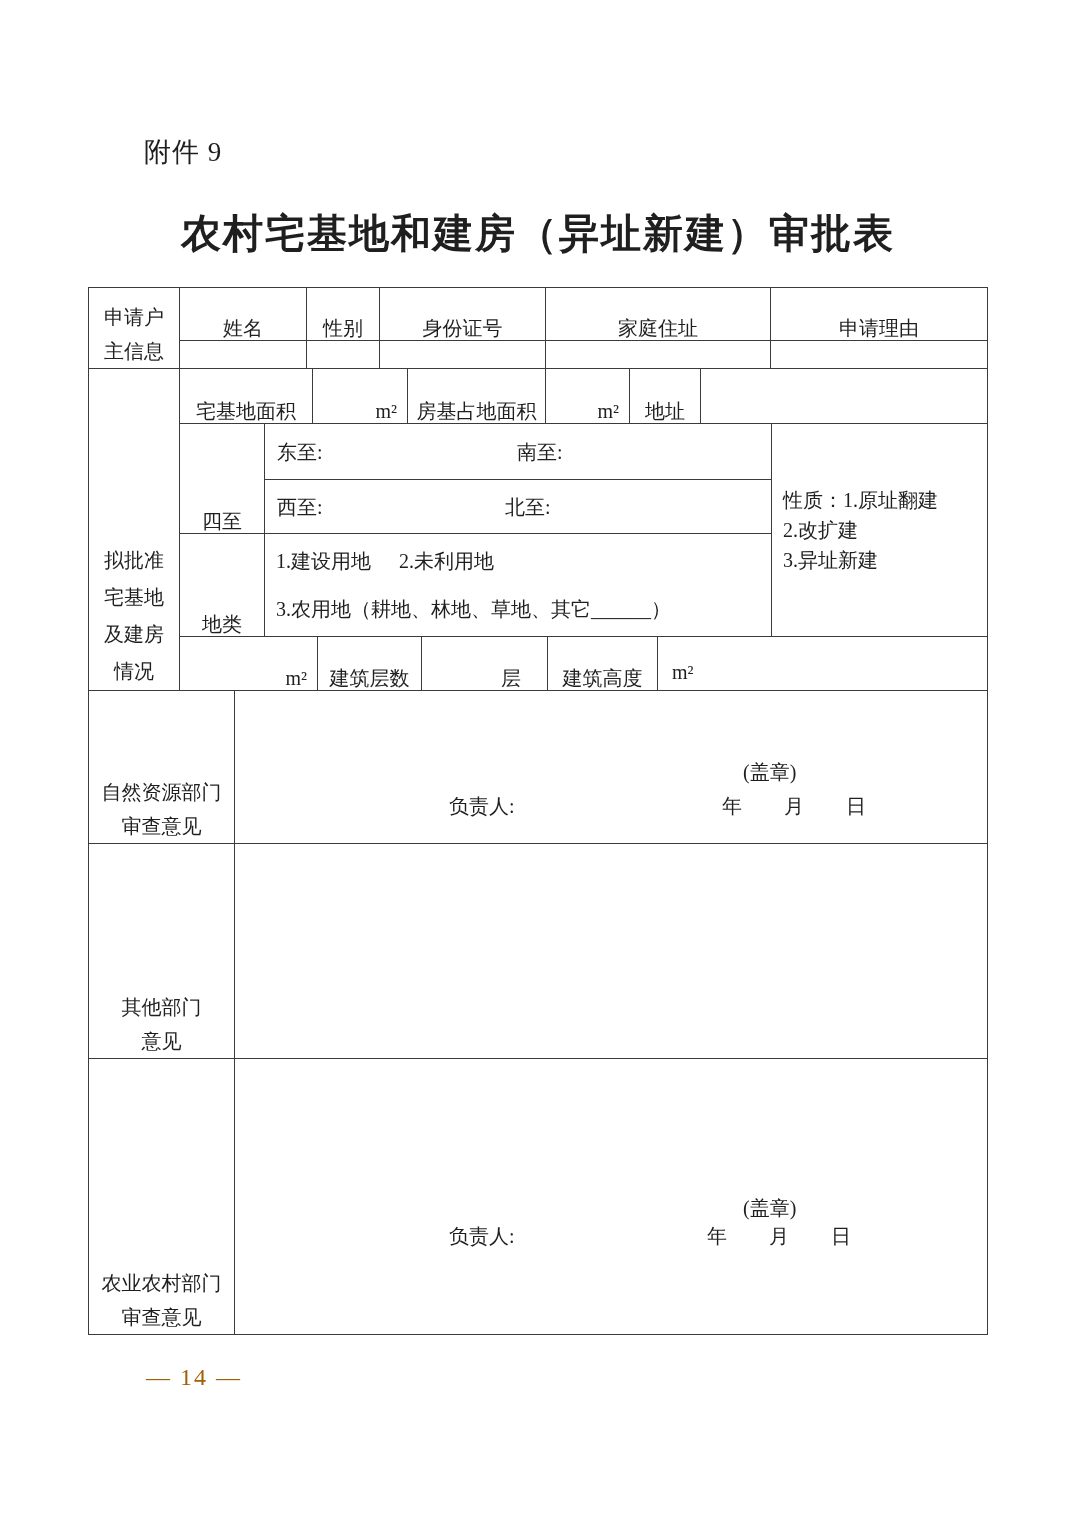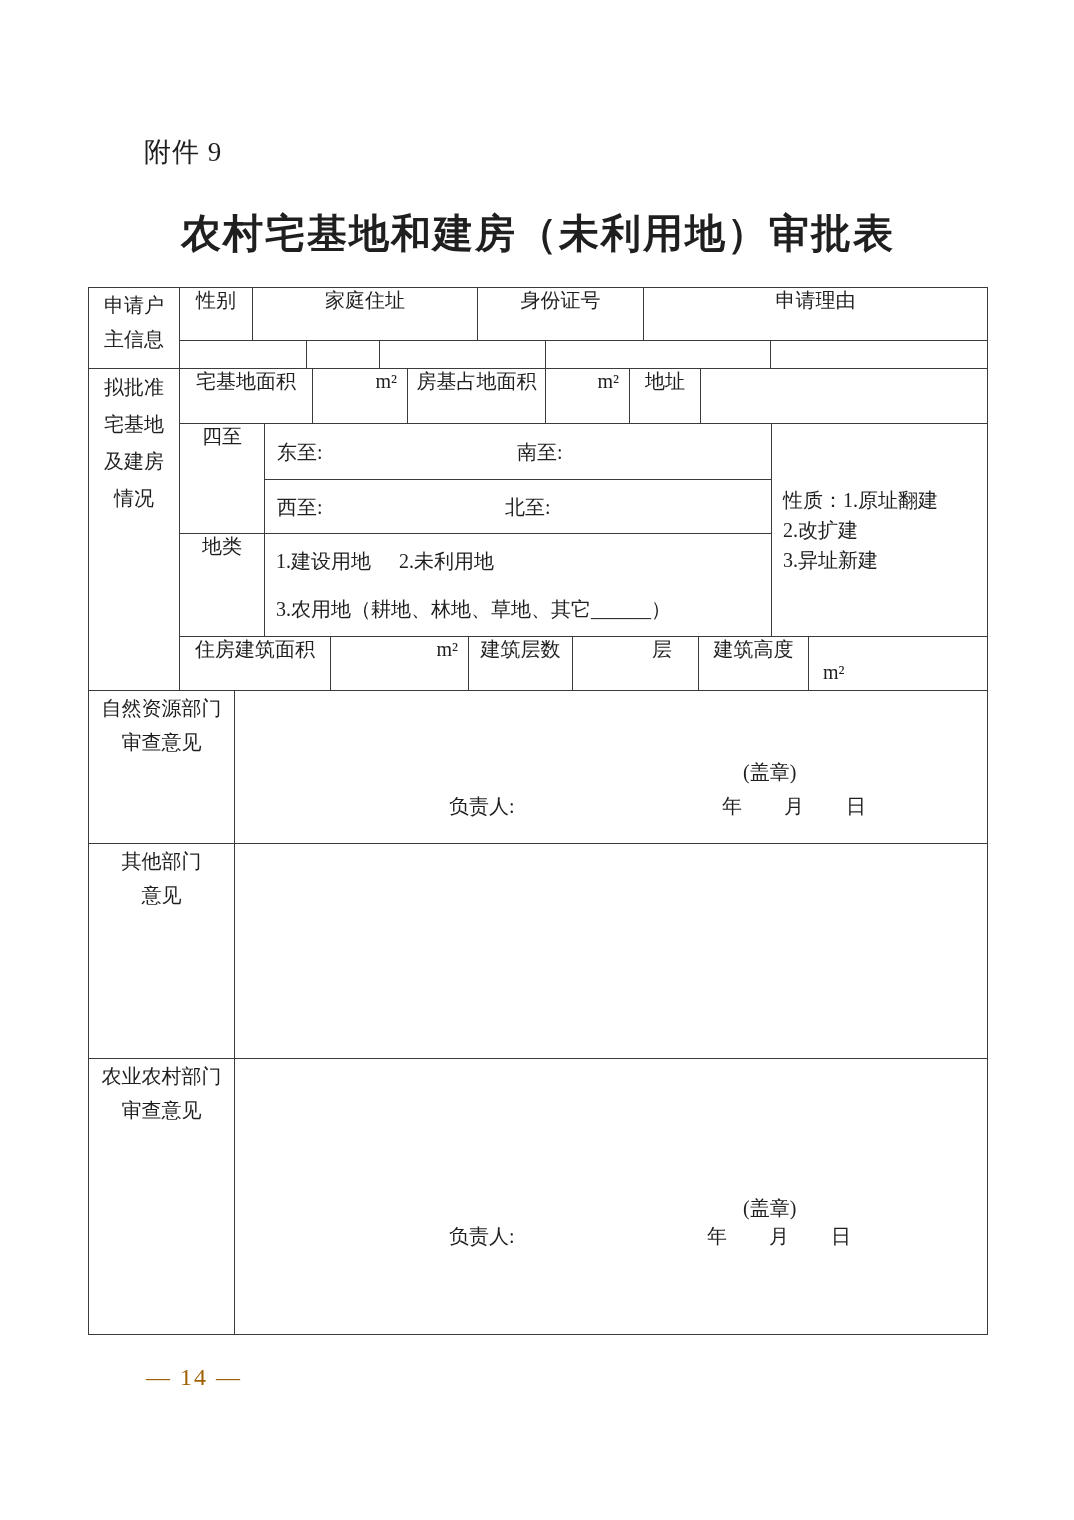--- a/index.html
+++ b/index.html
@@ -26,21 +26,21 @@
   .form-table{
     position:absolute;left:88px;top:287px;width:900px;height:1048px;
     border:1px solid var(--line);
     box-sizing:border-box;
     font-size:20px;
   }
   .row{display:flex;box-sizing:border-box;}
   .col{display:flex;flex-direction:column;box-sizing:border-box;}
   .c{
     box-sizing:border-box;
-    display:flex;align-items:flex-start;justify-content:center;
+    display:flex;align-items:flex-end;justify-content:center;
     line-height:1.2;
   }
   .br{border-right:1px solid var(--line);}
   .bb{border-bottom:1px solid var(--line);}
   .flex1{flex:1;}
   .rel{position:relative;}
   .abs{position:absolute;}
   .wrap{text-align:center;line-height:1.7;}
   .w3{width:64px;}
   .w4{width:84px;}
@@ -69,33 +69,34 @@
     font-size:24px;color:#a16207;letter-spacing:2px;
   }
 </style>
 </head>
 <body>
 
 <div class="page">
 
   <div class="attachment">附件 9</div>
 
-  <div class="doc-title">农村宅基地和建房（未利用地）审批表</div>
+  <div class="doc-title">农村宅基地和建房（异址新建）审批表</div>
 
   <div class="form-table">
 
     <div class="row bb" style="height:81px">
       <div class="c br" style="width:91px">
         <div class="wrap w3">申请户主信息</div>
       </div>
       <div class="col flex1">
         <div class="row bb" style="height:53px">
+          <div class="c br" style="width:127px">姓名</div>
           <div class="c br" style="width:73px">性别</div>
+          <div class="c br" style="width:166px">身份证号</div>
           <div class="c br" style="width:225px">家庭住址</div>
-          <div class="c br" style="width:166px">身份证号</div>
           <div class="c flex1">申请理由</div>
         </div>
         <div class="row flex1">
           <div class="c br" style="width:127px"></div>
           <div class="c br" style="width:73px"></div>
           <div class="c br" style="width:166px"></div>
           <div class="c br" style="width:225px"></div>
           <div class="c flex1"></div>
         </div>
       </div>
@@ -147,21 +148,20 @@
           <div class="nature flex1">
             <div>
               <span>性质：</span><span>1.原址翻建</span>
             </div>
             <div class="ind">2.改扩建</div>
             <div class="ind">3.异址新建</div>
           </div>
         </div>
 
         <div class="row flex1">
-          <div class="c br" style="width:151px">住房建筑面积</div>
           <div class="c br unit" style="width:138px">m²</div>
           <div class="c br" style="width:104px">建筑层数</div>
           <div class="c br unit" style="width:126px;padding-right:26px">层</div>
           <div class="c br" style="width:110px">建筑高度</div>
           <div class="c flex1 unit-low">m²</div>
         </div>
 
       </div>
     </div>
 

